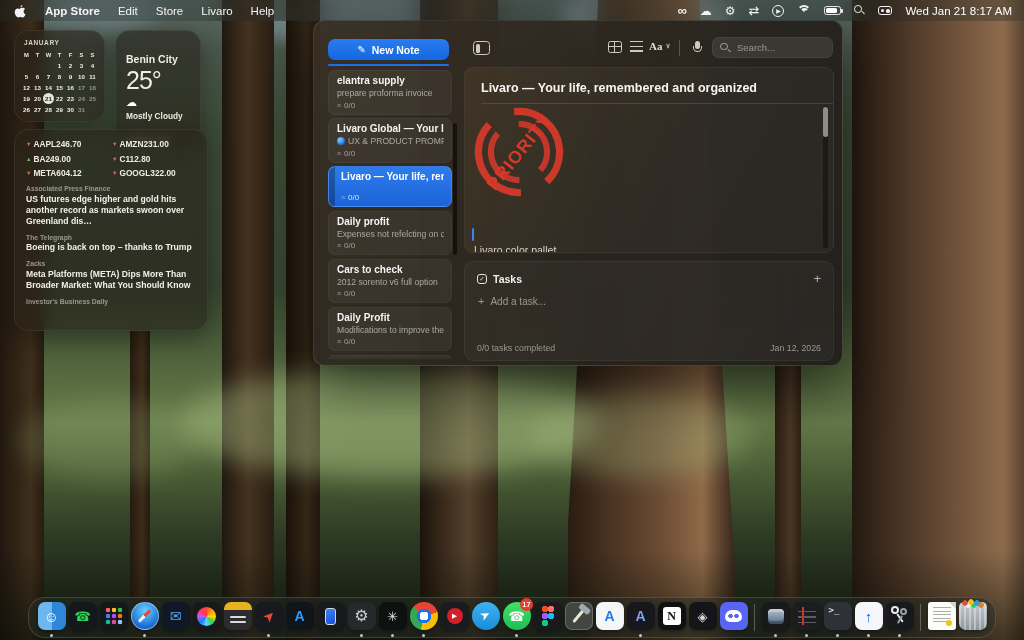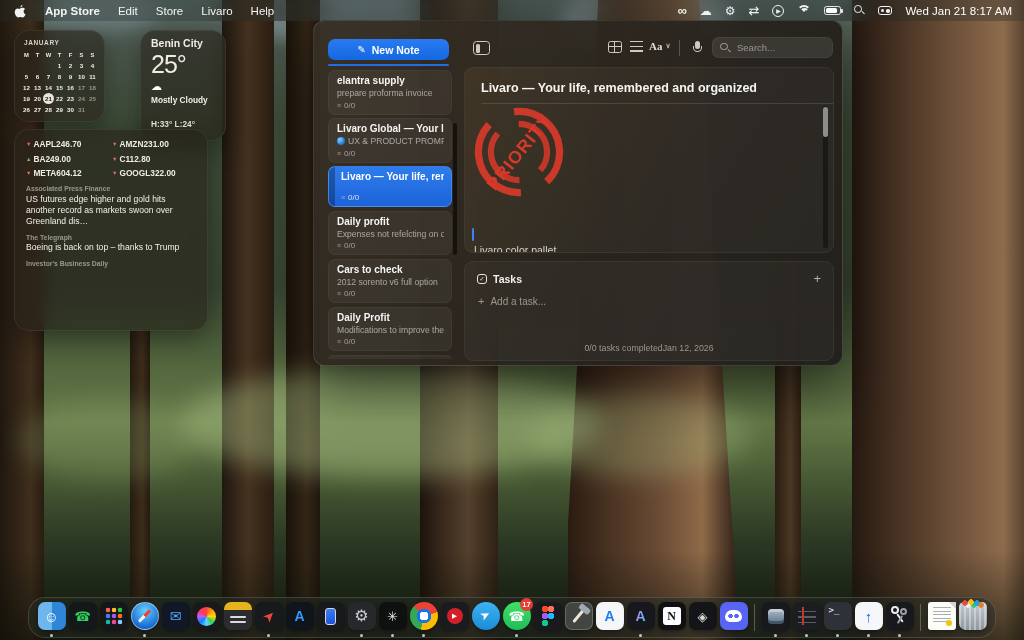--- a/index.html
+++ b/index.html
@@ -42,37 +42,37 @@
   
   .widget{position:absolute;z-index:10;background:rgba(38,32,24,.58);border:1px solid rgba(255,255,255,.07);
     border-radius:15px;box-shadow:0 8px 24px rgba(0,0,0,.35);color:#f0ece4;backdrop-filter:blur(8px);}
   #w-cal{left:14px;top:30px;width:91px;height:92px;padding:8px 7px;}
   #w-cal .month{font-size:6.5px;font-weight:700;letter-spacing:.6px;color:#d9d2c6;margin:0 0 3px 2px;}
   #calGrid{display:grid;grid-template-columns:repeat(7,11px);grid-auto-rows:11px;justify-content:center;}
   .ch{font-size:5.8px;font-weight:700;color:#efece6;display:flex;align-items:center;justify-content:center;}
   .cd{font-size:6.2px;font-weight:700;color:#f2efe9;display:flex;align-items:center;justify-content:center;border-radius:50%;}
   .cd.dim{opacity:.5;}
   .cd.today{background:#e8e4da;color:#2a251d;}
-  #w-weather{left:140px;top:30px;width:86px;height:111px;padding:6px 10px;}
+  #w-weather{left:115px;top:30px;width:86px;height:111px;padding:22px 10px;}
   #w-weather .city{font-size:10.5px;font-weight:700;}
   #w-weather .temp{font-size:25px;font-weight:400;margin-top:1px;letter-spacing:-1px;}
   #w-weather .cloud{font-size:11px;margin-top:1px;color:#fff;}
   #w-weather .cond{font-size:8.3px;font-weight:700;margin-top:2px;}
   #w-weather .hilo{font-size:8.3px;font-weight:700;margin-top:14px;color:#e8e4dc;}
   #w-stocks{left:14px;top:129px;width:194px;height:202px;padding:9px 11px;}
   .st-row{display:flex;justify-content:space-between;margin-bottom:4.5px;}
   .st-cell{display:flex;width:84px;}
   .st-sym{font-size:8.3px;font-weight:700;display:flex;align-items:center;gap:2px;}
   .arr{font-size:5.5px;}
   .arr.dn{color:#de6e62;}
   .arr.up{color:#6fbf72;}
   .st-price{font-size:8.3px;font-weight:700;}
   .news-it{margin-top:7px;}
   .news-src{font-size:6.8px;font-weight:700;color:rgba(238,232,220,.55);margin-bottom:1.5px;}
-  .news-hl{font-size:8.6px;font-weight:400;color:#f3f0ea;line-height:1.28;}
+  .news-hl{font-size:8.6px;font-weight:700;color:#f3f0ea;line-height:1.28;}
 
   
   #notewin{position:absolute;left:313px;top:20px;width:530px;height:346px;z-index:20;border-radius:12px;
     background:linear-gradient(120deg,rgba(56,47,36,.96),rgba(40,36,30,.97) 55%,rgba(34,31,27,.97));
     border:1px solid rgba(255,255,255,.12);box-shadow:0 22px 55px rgba(0,0,0,.55);color:#ececec;}
   #newnote{position:absolute;left:14px;top:18px;width:121px;height:21px;border-radius:7px;border:none;
     background:linear-gradient(180deg,#2a7bf0,#1468e0);color:#fff;font-weight:700;font-size:10.5px;
     display:flex;align-items:center;justify-content:center;gap:6px;font-family:inherit;}
   #newnote .pen{font-size:10px;font-weight:400;}
   #blueline{position:absolute;left:14px;top:43px;width:121px;height:2px;background:#1f6ee4;border-radius:1px;}
@@ -123,21 +123,21 @@
   
   #tasks{position:absolute;left:150px;top:240px;width:370px;height:100px;border-radius:9px;
     background:rgba(255,255,255,.035);border:1px solid rgba(255,255,255,.05);}
   #tasks .hdr{display:flex;align-items:center;gap:6px;margin:9px 12px 0 12px;}
   .task-check{width:10px;height:10px;border:1.3px solid #e8e5de;border-radius:3px;display:flex;align-items:center;justify-content:center;font-size:6.5px;color:#e8e5de;}
   .task-check::after{content:"✓";}
   #tasks .hdr .t{font-size:10.5px;font-weight:700;color:#f2f0ea;}
   #task-plus{margin-left:auto;font-size:13px;color:#b8b3a8;font-weight:400;}
   #add-task{display:flex;align-items:center;gap:6px;margin:9px 12px 0 13px;color:#9d988d;font-size:10px;}
   #add-task .pl{font-size:11px;}
-  #tasks .foot{position:absolute;left:12px;right:12px;bottom:7px;display:flex;justify-content:center;
+  #tasks .foot{position:absolute;left:12px;right:12px;bottom:7px;display:flex;justify-content:space-between;
     font-size:8.8px;color:#9d988d;}
 
   
   #dock{position:absolute;left:50%;transform:translateX(-50%);bottom:2px;height:41px;z-index:60;
     display:flex;align-items:center;padding:0 7px;border-radius:17px;
     background:rgba(40,46,40,.48);border:1px solid rgba(255,255,255,.14);backdrop-filter:blur(10px);}
   .slot{position:relative;width:31px;height:40px;display:flex;justify-content:center;}
   .di{position:absolute;top:4.5px;width:28px;height:28px;border-radius:7px;display:flex;align-items:center;justify-content:center;box-shadow:0 2px 4px rgba(0,0,0,.35);}
   .dot{position:absolute;bottom:1px;left:50%;margin-left:-1.5px;width:3px;height:3px;border-radius:50%;background:rgba(240,240,240,.8);}
   .badge{position:absolute;top:0;right:-1px;min-width:13px;height:13px;border-radius:7px;background:#e53b30;color:#fff;
@@ -391,20 +391,24 @@
   <div id="newsList">
       <div class="news-it">
         <div class="news-src">Associated Press Finance</div>
         <div class="news-hl">US futures edge higher and gold hits another record as markets swoon over Greenland dis…</div>
       </div>
       <div class="news-it">
         <div class="news-src">The Telegraph</div>
         <div class="news-hl">Boeing is back on top – thanks to Trump</div>
       </div>
       <div class="news-it">
+        <div class="news-src">Zacks</div>
+        <div class="news-hl">Meta Platforms (META) Dips More Than Broader Market: What You Should Know</div>
+      </div>
+      <div class="news-it">
         <div class="news-src">Investor's Business Daily</div>
       </div>
     </div>
 </div>
 
 <div id="notewin">
   <button id="newnote">
     <span class="pen">✎</span>
     <span>New Note</span>
   </button>

